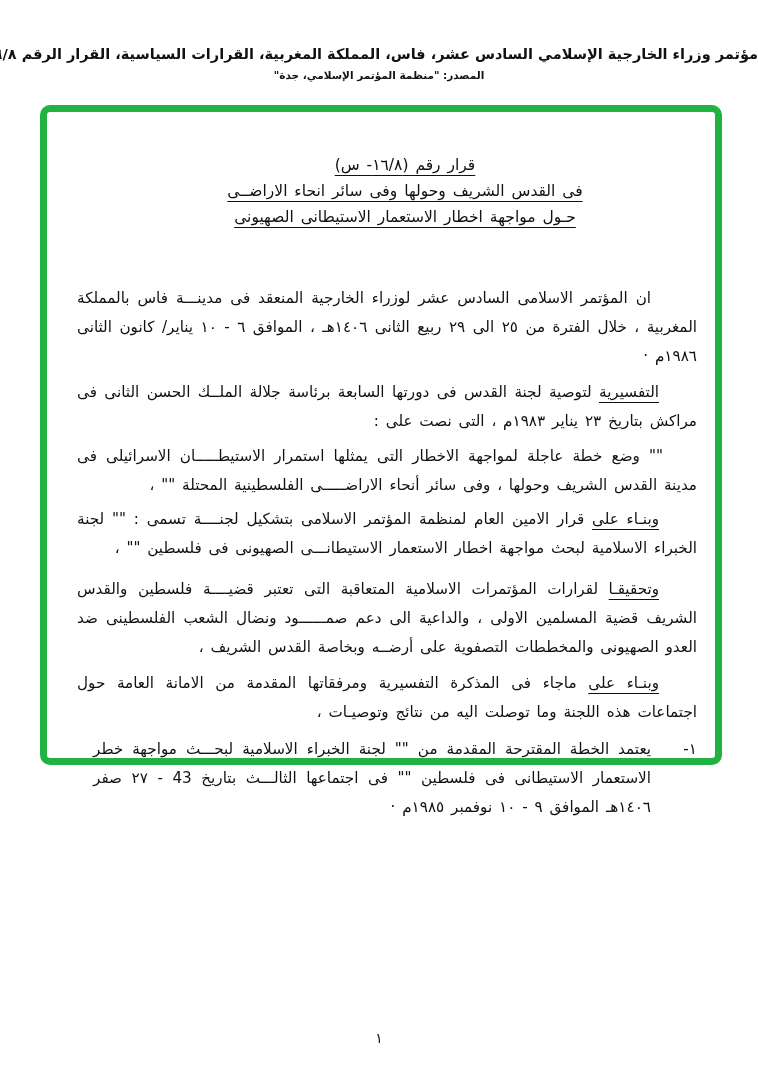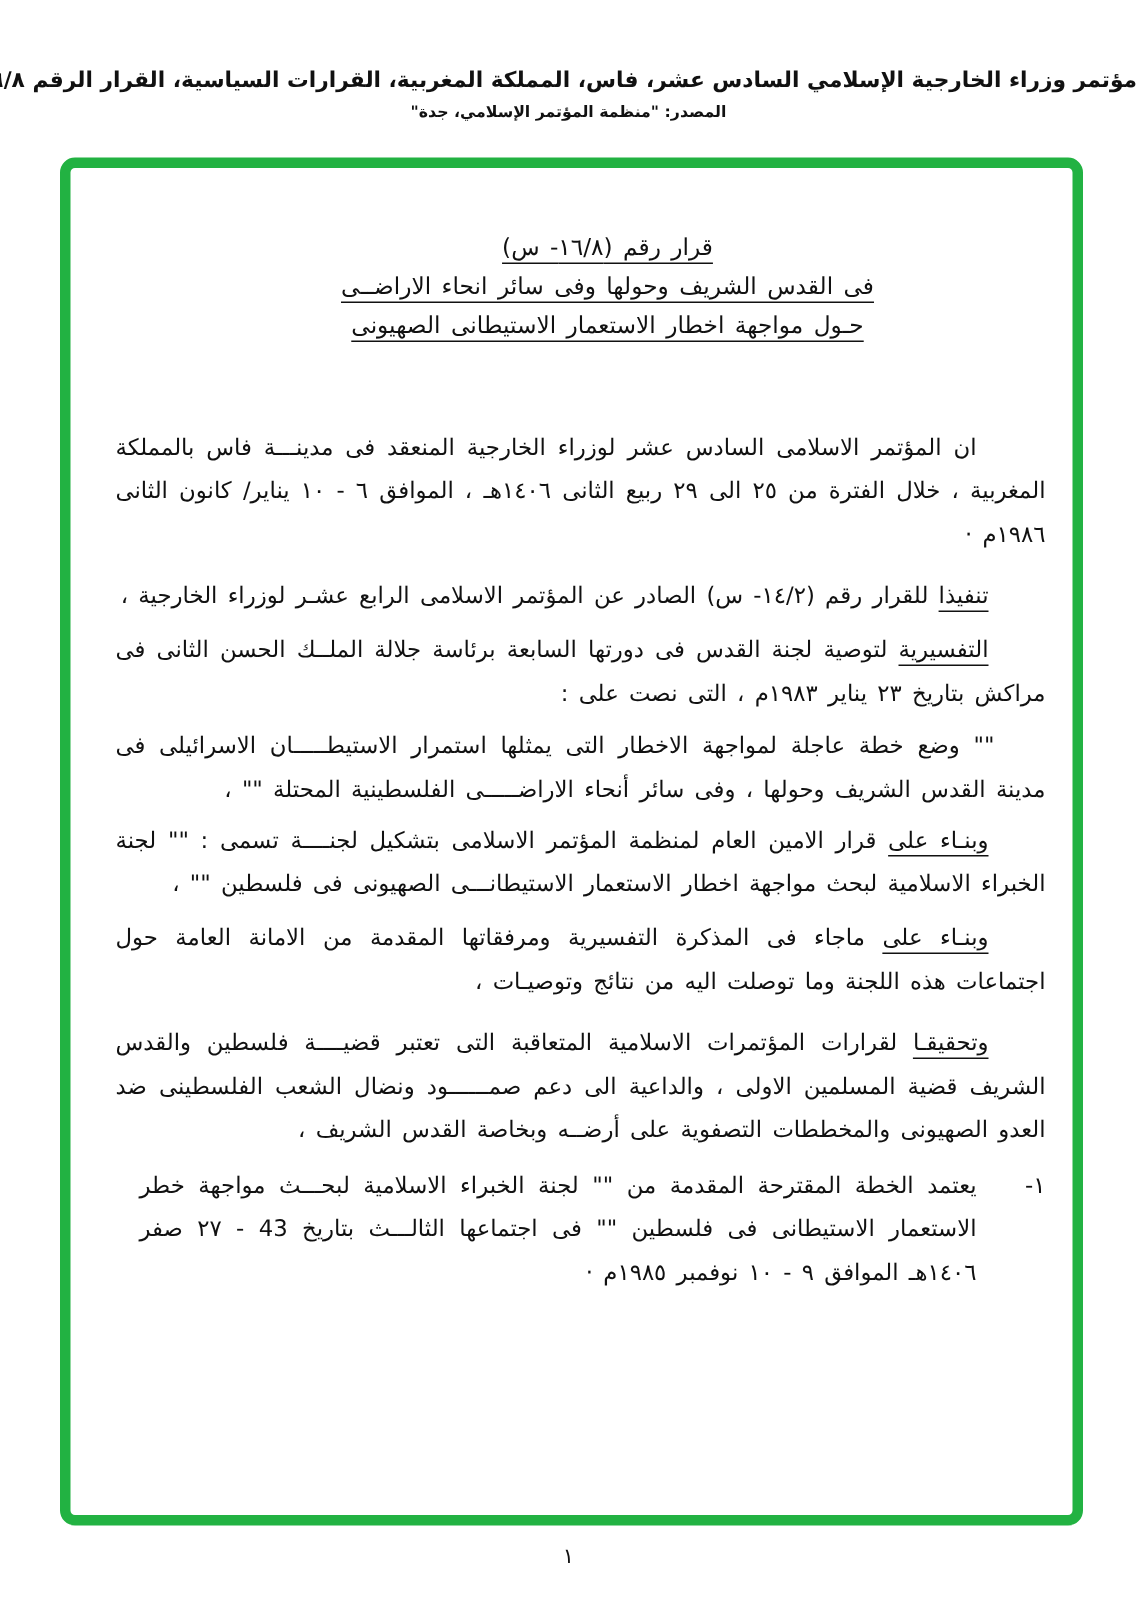--- a/index.html
+++ b/index.html
@@ -34,21 +34,21 @@
     margin-top: 7px;
     font-size: 10.5px;
     font-weight: bold;
   }
   
   .doc-frame {
     position: absolute;
     top: 105px;
     left: 40px;
     width: 682px;
-    height: 912px;
+    height: 660px;
     border: 7px solid #22b242;
     border-radius: 10px;
     box-sizing: border-box;
     background: #ffffff;
   }
   
   .doc-content {
     position: absolute;
     top: 0;
     right: 0;
@@ -121,31 +121,30 @@
   <div class="doc-content">
 
     <div class="doc-title">
       <div class="tline">قرار رقم (١٦/٨- س)</div>
       <div class="tline">فى القدس الشريف وحولها وفى سائر انحاء الاراضــى</div>
       <div class="tline">حـول مواجهة  اخطار الاستعمار الاستيطانى الصهيونى</div>
     </div>
 
     <div class="para p1"><span>ان المؤتمر الاسلامى السادس عشر لوزراء الخارجية المنعقد فى مدينـــة فاس بالمملكة المغربية ، خلال الفترة من ٢٥ الى ٢٩ ربيع الثانى ١٤٠٦هـ ، الموافق ٦ - ١٠ يناير/ كانون الثانى ١٩٨٦م ·</span></div>
 
-    <div class="para p2"><span class="u">تنفيذا</span><span> للقرار رقم (١٤/٢- س) الصادر عن المؤتمر الاسلامى الرابع عشـر لوزراء الخارجية ،</span></div>
 
     <div class="para p3"><span class="u">التفسيرية</span><span> لتوصية لجنة القدس فى دورتها السابعة برئاسة جلالة الملــك الحسن الثانى فى مراكش بتاريخ ٢٣ يناير ١٩٨٣م ، التى نصت على :</span></div>
 
     <div class="para quote"><span>"" وضع خطة عاجلة لمواجهة الاخطار التى يمثلها استمرار الاستيطـــــان الاسرائيلى فى مدينة القدس الشريف وحولها ، وفى سائر أنحاء الاراضـــــى الفلسطينية المحتلة "" ،</span></div>
 
     <div class="para p4"><span class="u">وبنـاء على</span><span> قرار الامين العام لمنظمة المؤتمر الاسلامى بتشكيل لجنــــة تسمى : "" لجنة الخبراء الاسلامية لبحث مواجهة اخطار الاستعمار الاستيطانـــى الصهيونى فى فلسطين "" ،</span></div>
 
+    <div class="para p6"><span class="u">وتحقيقـا</span><span> لقرارات المؤتمرات الاسلامية المتعاقبة التى تعتبر قضيــــة فلسطين والقدس الشريف قضية المسلمين الاولى ، والداعية الى دعم صمــــــود ونضال الشعب الفلسطينى ضد العدو الصهيونى والمخططات التصفوية على أرضــه وبخاصة القدس الشريف ،</span></div>
+
     <div class="para p5"><span class="u">وبنـاء على</span><span> ماجاء فى المذكرة التفسيرية ومرفقاتها المقدمة من الامانة العامة حول اجتماعات هذه اللجنة وما توصلت اليه من نتائج وتوصيـات ،</span></div>
-
-    <div class="para p6"><span class="u">وتحقيقـا</span><span> لقرارات المؤتمرات الاسلامية المتعاقبة التى تعتبر قضيــــة فلسطين والقدس الشريف قضية المسلمين الاولى ، والداعية الى دعم صمــــــود ونضال الشعب الفلسطينى ضد العدو الصهيونى والمخططات التصفوية على أرضــه وبخاصة القدس الشريف ،</span></div>
 
     <div class="numbered-item">
       <span class="item-number">١-</span>
       <span class="item-text">يعتمد الخطة المقترحة المقدمة من "" لجنة الخبراء الاسلامية لبحـــث مواجهة خطر الاستعمار الاستيطانى فى فلسطين "" فى اجتماعها الثالـــث بتاريخ 43 - ٢٧ صفر ١٤٠٦هـ الموافق ٩ - ١٠ نوفمبر ١٩٨٥م ·</span>
     </div>
 
   </div>
 </div>
 
 <div class="page-number">١</div>

